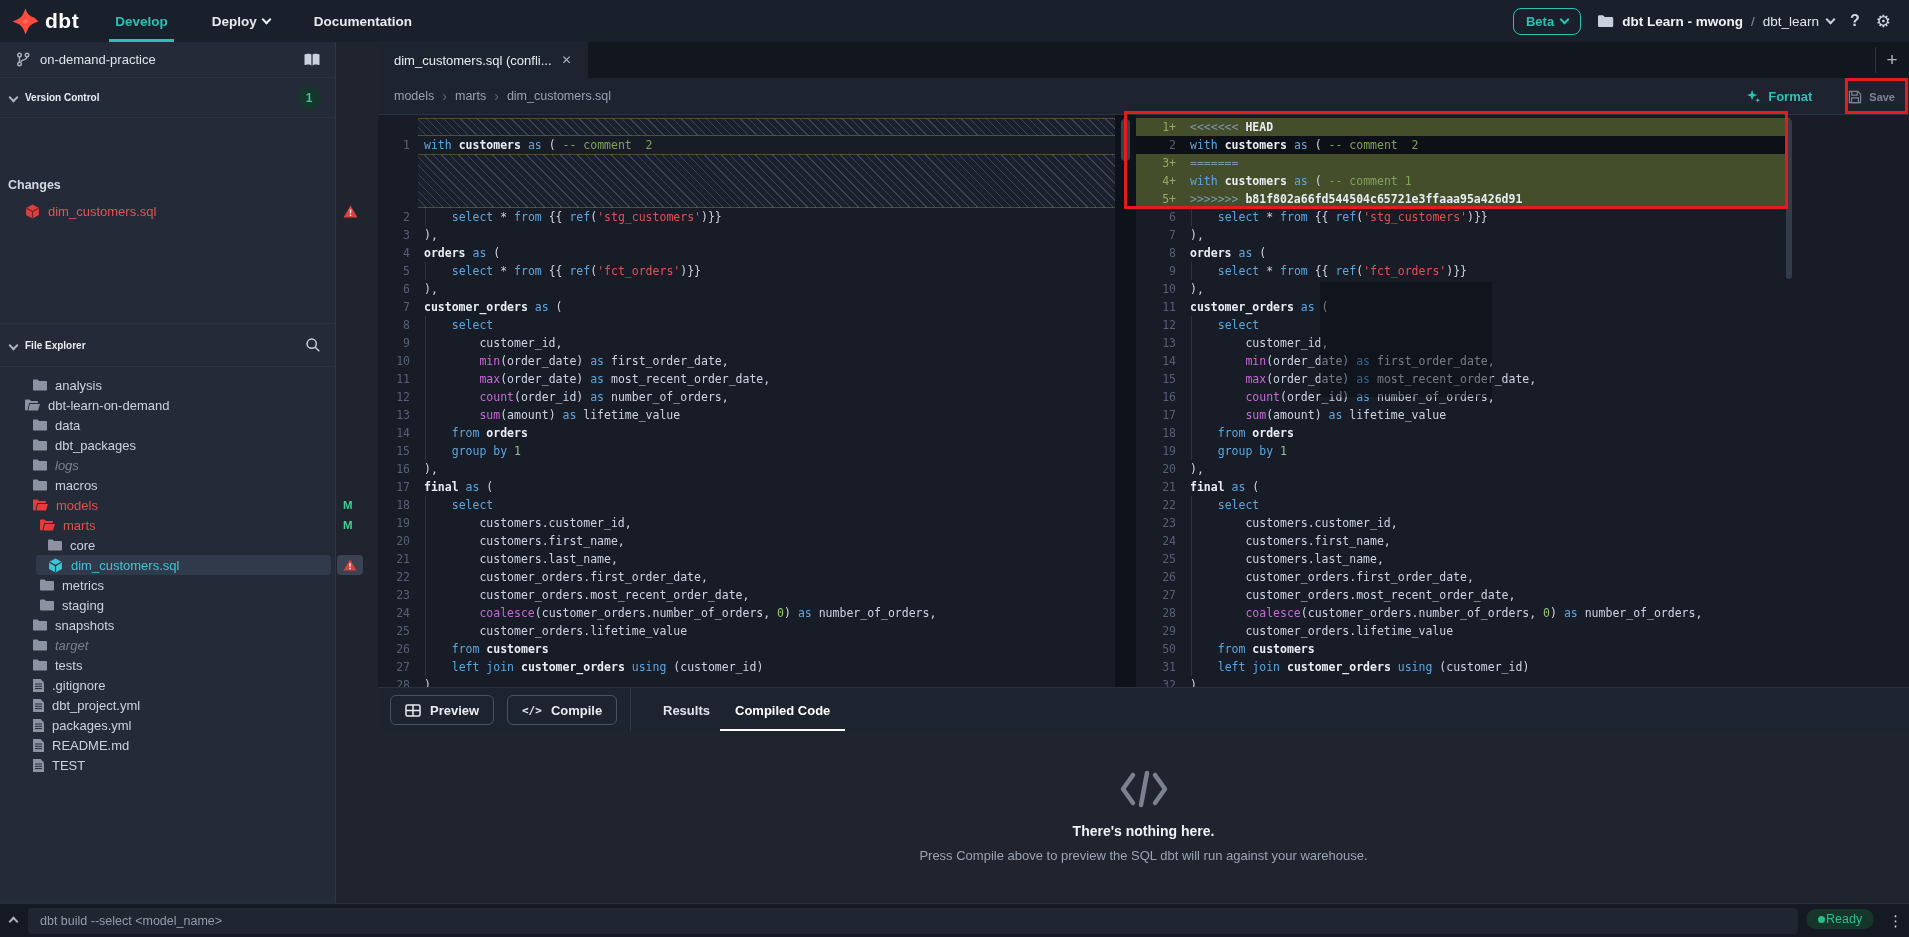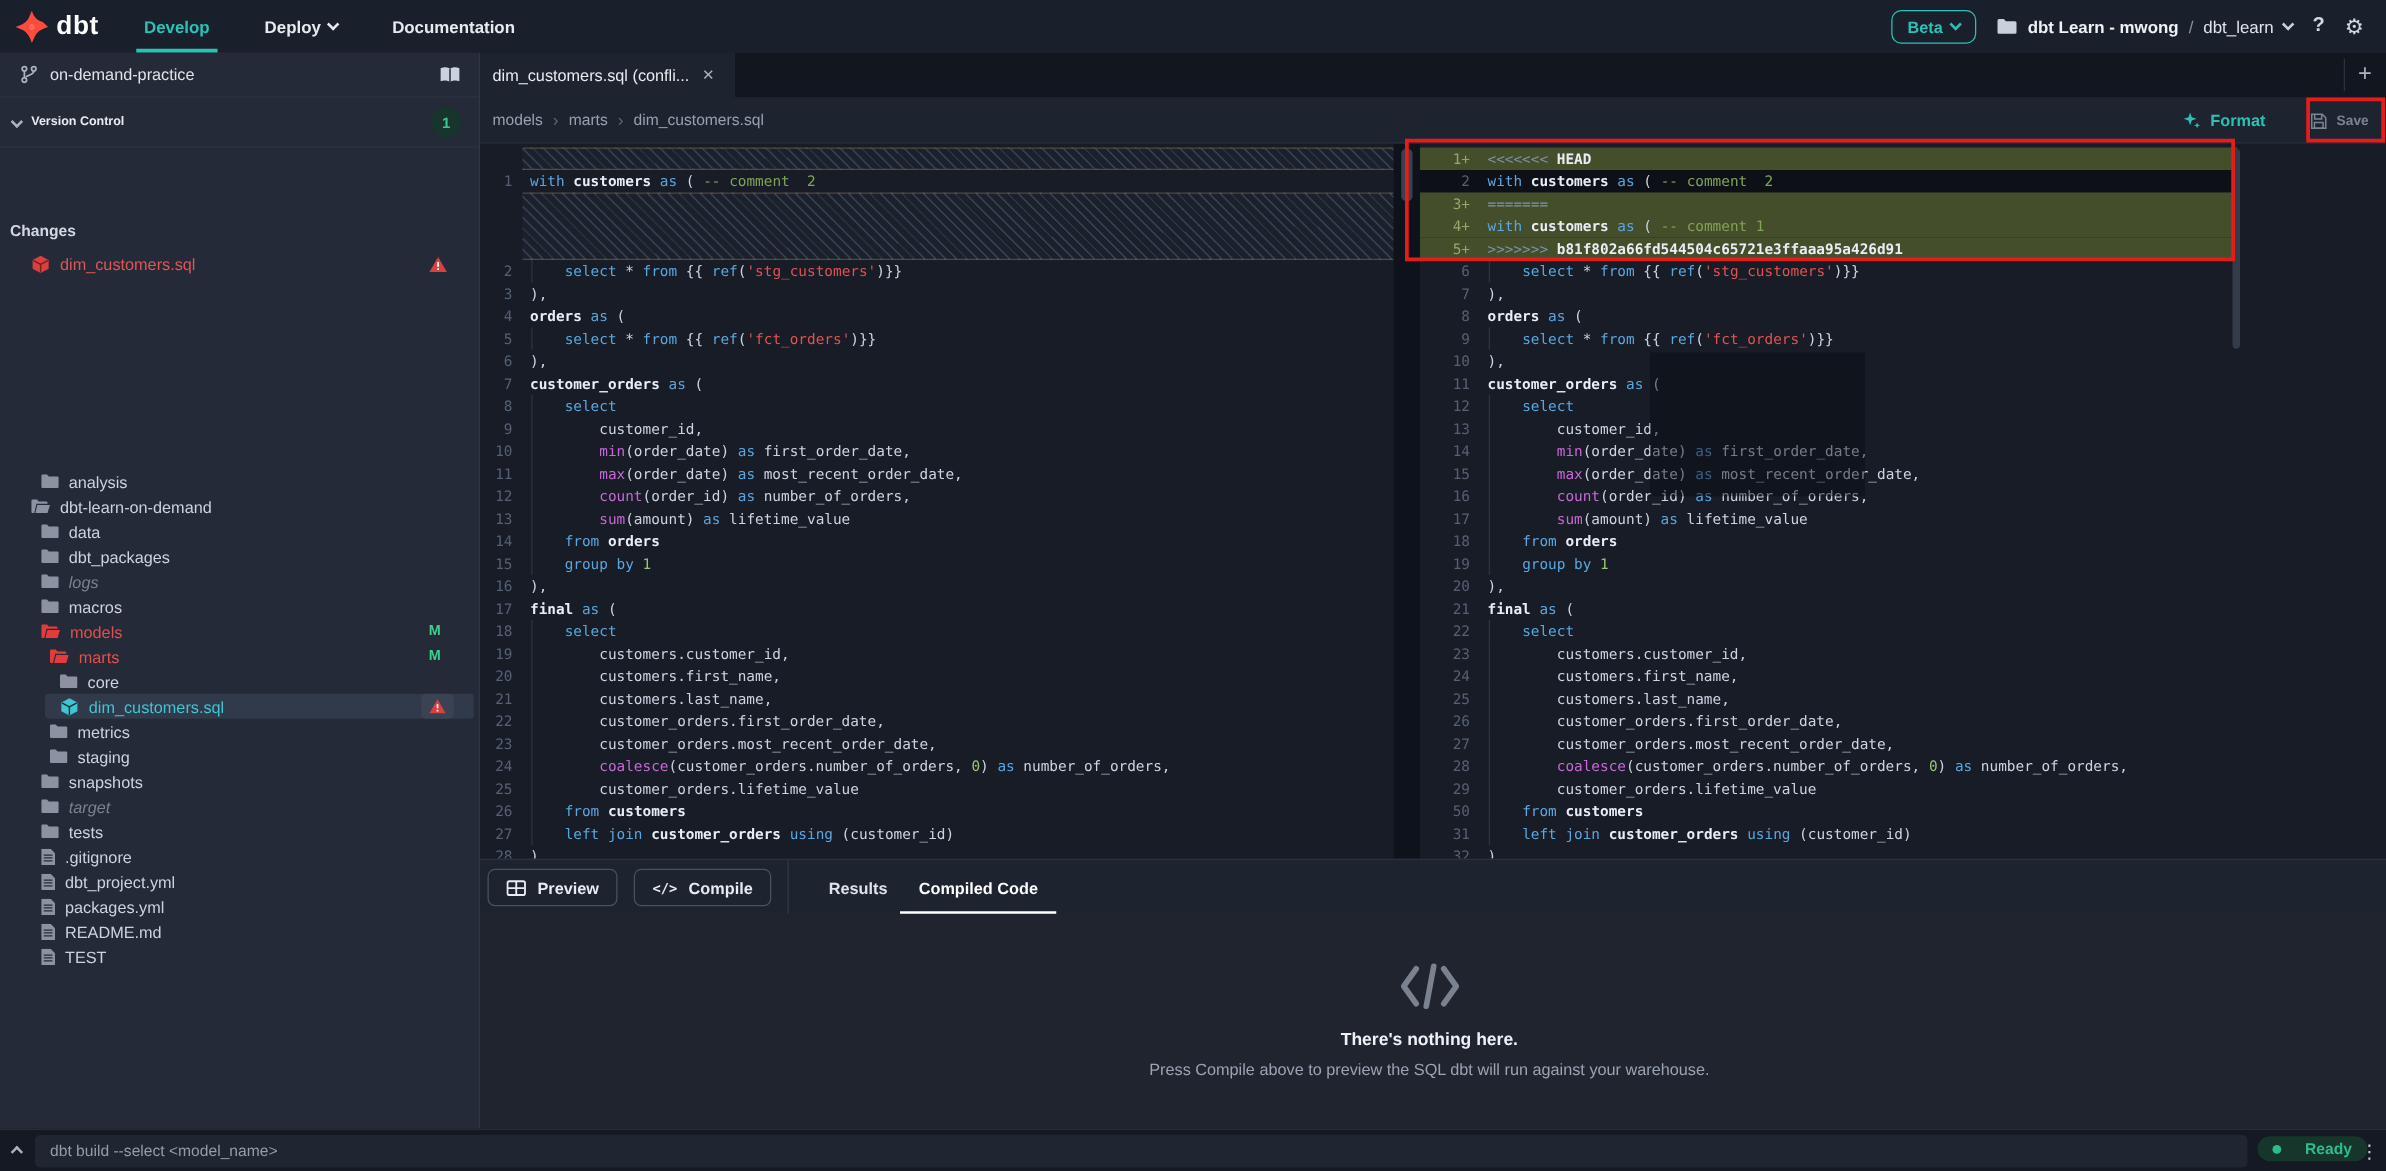--- a/index.html
+++ b/index.html
@@ -17,21 +17,21 @@
 .nav-item.active::after{content:"";position:absolute;left:16px;right:16px;bottom:0;height:3px;background:#2cc1b5}
 .nav-right{position:absolute;right:0;top:0;height:42px;display:flex;align-items:center;gap:16px;padding-right:18px}
 .beta{display:flex;align-items:center;gap:7px;border:1.5px solid #2cc1b5;color:#2cc1b5;font-size:13px;font-weight:bold;border-radius:8px;padding:5px 12px;cursor:pointer}
 .proj{display:flex;align-items:center;gap:8px;font-size:13.5px;cursor:pointer}
 .proj b{color:#eef1f6}
 .proj .sep{color:#8a93a3}
 .proj .env{color:#dfe4ec}
 .qmark{font-size:16px;font-weight:bold;color:#d2d8e2;cursor:pointer}
 .gear{font-size:17px;color:#d2d8e2;cursor:pointer}
 
-.sidebar{position:absolute;left:0;top:42px;width:384px;height:861px;background:#242a37;border-right:1px solid #303644;z-index:20}
+.sidebar{position:absolute;left:0;top:42px;width:336px;height:861px;background:#242a37;border-right:1px solid #303644;z-index:20}
 .branch-row{position:absolute;left:0;top:0;width:100%;height:36px;border-bottom:1px solid #2d3340;display:flex;align-items:center;padding:0 14px 0 16px;font-size:13px;color:#dfe3ea;cursor:pointer}
 .branch-row .txt{margin-left:10px;flex:1}
 .vc-head{position:absolute;left:0;top:36px;width:100%;height:40px;border-bottom:1px solid #2d3340;display:flex;align-items:center;padding:0 14px 0 10px;color:#e8ecf2;cursor:pointer}
 .sec-title{font-size:10px;font-weight:bold;margin-left:8px;flex:1}
 .count-badge{width:24px;height:24px;border-radius:50%;background:#17352c;color:#37c695;font-size:12px;font-weight:bold;display:flex;align-items:center;justify-content:center}
 .commit-btn{position:absolute;left:8px;top:86px;width:352px;height:39px;background:#d2691f;border:1px solid #f2b258;border-radius:6px;display:flex;align-items:center;color:#fff;cursor:pointer}
 .commit-btn .lbl{flex:1;padding-left:12px;font-size:14px;font-weight:bold}
 .commit-btn .split{width:1px;align-self:stretch;background:rgba(255,221,160,.55)}
 .commit-btn .dd{width:37px;display:flex;align-items:center;justify-content:center}
 .changes-label{position:absolute;left:8px;top:136px;font-size:12.5px;font-weight:bold;color:#d3d9e3}
@@ -101,21 +101,21 @@
 .bbtab.t2::after{content:"";position:absolute;left:-15px;right:-15px;bottom:0;height:3px;background:#fff}
 .panel{position:absolute;left:0;top:689px;width:100%;height:172px;background:#20242f;display:flex;flex-direction:column;align-items:center}
 .panel .picon{margin-top:38px}
 .panel .ptitle{margin-top:14px;font-size:14px;font-weight:bold;color:#eef1f6}
 .panel .pdesc{margin-top:9px;font-size:13px;color:#9aa3b2}
 
 .statusbar{position:absolute;left:0;top:903px;width:1909px;height:34px;background:#141923;border-top:1px solid #262d3a;z-index:30}
 .sb-chev{position:absolute;left:10px;top:14px;color:#aab2c0}
 .sb-input{position:absolute;left:28px;top:4px;width:1770px;height:26px;background:#1f2531;border-radius:4px;border:none;color:#949cab;font-size:12.5px;padding:0 12px;font-family:"Liberation Sans",sans-serif}
 .sb-input::placeholder{color:#949cab}
-.ready{position:absolute;left:1806px;top:5px;height:20px;background:#16362b;border-radius:12px;display:flex;align-items:center;gap:19px;padding:0 12px;color:#2ebd8a;font-size:12.5px;font-weight:bold}
+.ready{position:absolute;left:1806px;top:5px;height:20px;background:#16362b;border-radius:12px;display:flex;align-items:center;gap:1px;padding:0 12px;color:#2ebd8a;font-size:12.5px;font-weight:normal}
 .ready .dot{width:7px;height:7px;border-radius:50%;background:#2ebd8a}
 .kebab{position:absolute;left:1888px;top:8px;font-size:15px;color:#c6cdd8;cursor:pointer}
 
 .annot{position:absolute;border:3px solid #e51c1c;pointer-events:none;z-index:40}
 .annot-conflict{left:1124px;top:111px;width:664px;height:98px}
 .annot-save{left:1845px;top:78px;width:63px;height:36px}
 .dark-rect{position:absolute;left:1320px;top:282px;width:172px;height:115px;background:rgba(8,11,18,.45);z-index:15;pointer-events:none}
 </style>
 </head>
 <body>
@@ -198,20 +198,30 @@
       </span>
     <span class="fname">dim_customers.sql</span>
     <span class="warn">
         <svg width="15" height="13" viewBox="0 0 15 13">
           <path d="M7.5 .5 L14.5 12.5 H.5 Z" fill="#d94040"></path>
           <path d="M7.5 4.5 V8.3 M7.5 9.6 V11" stroke="#fff" stroke-width="1.4"></path>
         </svg>
       </span>
   </div>
 
+  <div class="fx-head">
+    <span class="chev" style="color:#aab3c1"></span>
+    <span class="sec-title">File Explorer</span>
+    <span>
+        <svg width="16" height="16" viewBox="0 0 16 16" fill="none" stroke="#cbd2de" stroke-width="1.5">
+          <circle cx="6.7" cy="6.7" r="4.6"></circle>
+          <path d="M10.2 10.2 L14.3 14.3"></path>
+        </svg>
+      </span>
+  </div>
 
   <div class="tree">
       <div class="trow ">
         <span class="ticon" style="margin-left: 33px;">
           <svg width="14" height="12" viewBox="0 0 14 12">
             <path d="M0 1.6 Q0 .6 1 .6 H4.6 L6 2.1 H13 Q14 2.1 14 3.1 V10.4 Q14 11.4 13 11.4 H1 Q0 11.4 0 10.4 Z" fill="currentColor"></path>
           </svg>
         </span>
         <span class="tlabel">analysis</span>
       </div>

